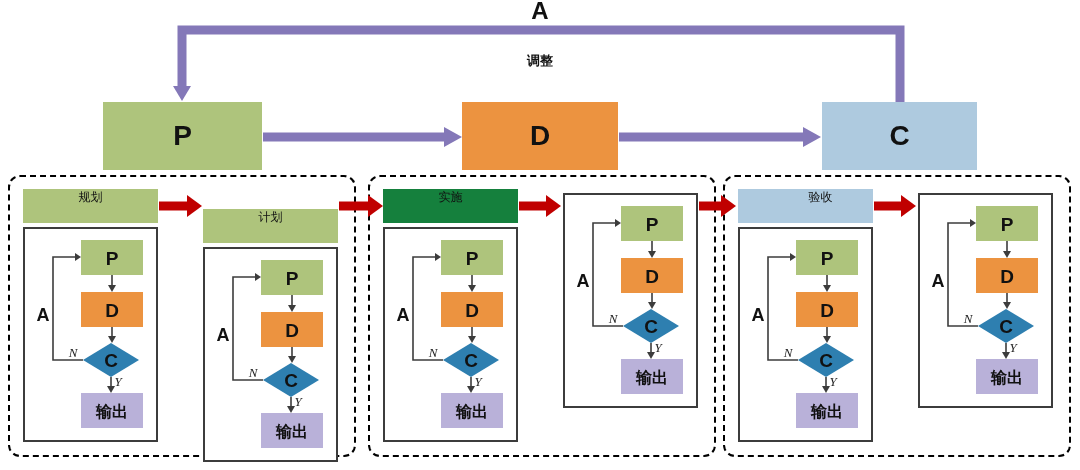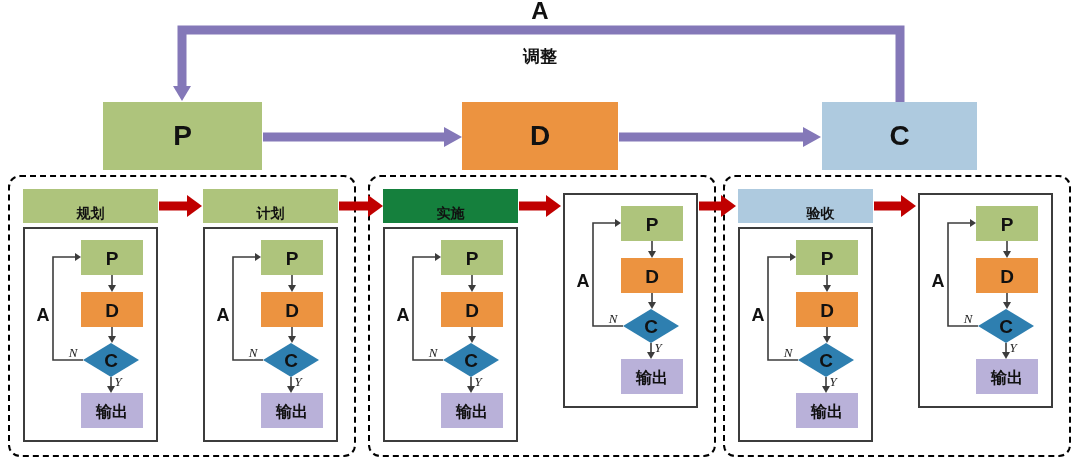--- a/index.html
+++ b/index.html
@@ -20,21 +20,21 @@
   .top-label {
     position: absolute;
     left: 0;
     width: 1080px;
     text-align: center;
     color: #111;
     font-weight: bold;
     z-index: 4;
   }
   .top-a { top: -3px; font-size: 24px; }
-  .top-adjust { top: 45px; font-size: 17px; }
+  .top-adjust { top: 52px; font-size: 13px; }
   .main-box {
     position: absolute;
     top: 102px;
     height: 68px;
     z-index: 2;
     display: flex;
     align-items: center;
     justify-content: center;
     font-size: 28px;
     font-weight: bold;
@@ -56,24 +56,24 @@
   }
   .group-0 { left: 8px; }
   .group-1 { left: 368px; }
   .group-2 { left: 723px; }
   .panel { position: absolute; top: 12px; width: 135px; }
   .panel-left { left: 13px; }
   .panel-right { left: 193px; }
   .panel-header {
     height: 34px;
     display: flex;
-    align-items: flex-end;
+    align-items: flex-start;
     justify-content: center;
-    font-size: 14px;
-    font-weight: bold;
+    font-size: 12px;
+    font-weight: normal;
     color: #111;
   }
   .panel-body {
     margin-top: 4px;
     height: 215px;
     border: 2px solid var(--line-dark, #3c3c3c);
     background: #fff;
     box-sizing: border-box;
   }
   svg.miniflow { display: block; width: 131px; height: 211px; }
@@ -157,21 +157,21 @@
         <text x="86" y="138" text-anchor="middle" font-size="19" class="mini-letter">C</text>
         <text x="87" y="188" text-anchor="middle" font-size="16" class="mini-letter">输出</text>
         <text x="18" y="92" text-anchor="middle" font-size="18" class="mini-letter">A</text>
         <text x="48" y="128" text-anchor="middle" font-size="13" class="mini-ny">N</text>
         <text x="93" y="157" text-anchor="middle" font-size="13" class="mini-ny">Y</text>
       </svg>
     </div>
   </div>
 
   <div class="panel panel-right">
-    <div class="panel-header" style="background: rgb(174, 196, 124);">
+    <div class="panel-header" style="background: rgb(174, 196, 124); margin-top: 20px;">
       <span class="panel-title">计划</span>
     </div>
     <div class="panel-body">
       <svg class="miniflow" viewBox="0 0 131 211">
 
         <rect x="56" y="11" width="62" height="35" style="fill:var(--green)"></rect>
         <rect x="56" y="63" width="62" height="35" style="fill:var(--orange)"></rect>
         <polygon points="58,131 86,114 114,131 86,148" style="fill:var(--diamond-blue)"></polygon>
         <rect x="56" y="164" width="62" height="35" style="fill:var(--output-purple)"></rect>
 

